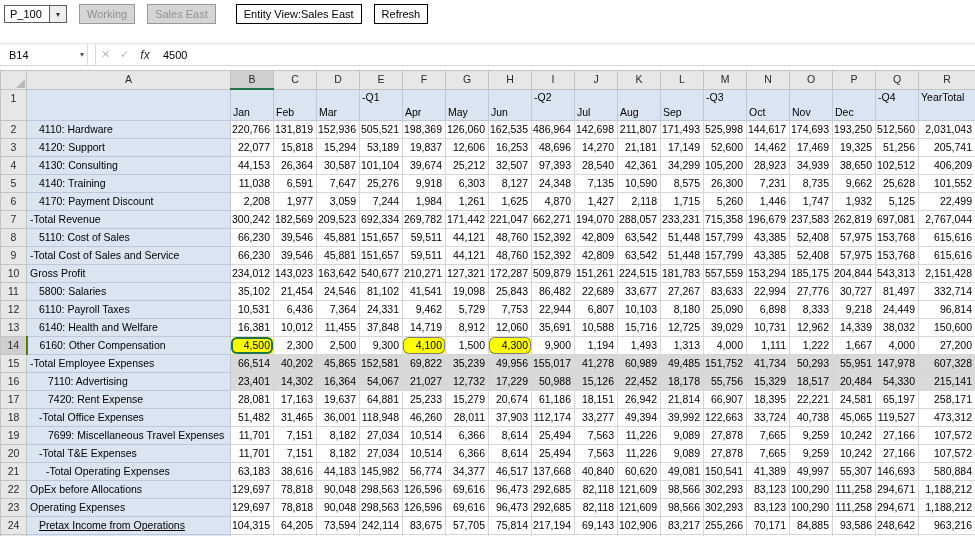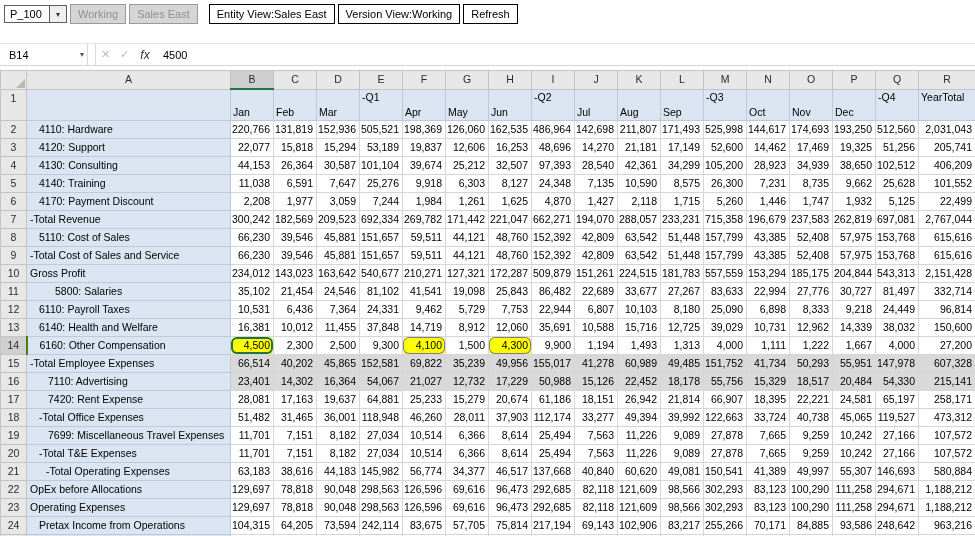--- a/index.html
+++ b/index.html
@@ -1,20 +1,20 @@
 <!DOCTYPE html>
 <html><head>
 <meta charset="utf-8">
 <style>
   html,body{margin:0;padding:0;}
   body{width:975px;height:536px;overflow:hidden;background:#fff;
        font-family:"Liberation Sans",sans-serif;color:#000;}
 
   
-  .pov-bar{display:flex;align-items:center;gap:3px;padding:4px 0 3px 4px;height:27px;box-sizing:border-box;}
+  .pov-bar{display:flex;align-items:center;gap:12px;padding:4px 0 3px 4px;height:27px;box-sizing:border-box;}
   .combo{display:flex;align-items:stretch;border:1px solid #5c5c5c;height:18px;background:#fff;box-sizing:border-box;}
   .combo-text{font-size:11px;padding:2px 4px 0 5px;width:44px;box-sizing:border-box;}
   .combo-btn{width:16px;background:#efefef;border-left:1px solid #5c5c5c;font-size:8px;color:#333;
              display:flex;align-items:center;justify-content:center;cursor:default;}
   .pov-btn{font-family:inherit;font-size:11px;height:20px;padding:0 7px;background:#fff;
            border:1px solid #000;color:#000;white-space:nowrap;}
   .pov-btn.disabled{background:#d5d5d5;color:#8f8f8f;border-color:#999;}
   .pov-btn.grp{margin-left:8px;}
 
   
@@ -54,21 +54,20 @@
 <body>
 
 <div class="pov-bar">
   <div class="combo">
     <span class="combo-text">P_100</span>
     <span class="combo-btn">▾</span>
   </div>
   <button class="pov-btn disabled">Working</button>
   <button class="pov-btn disabled">Sales East</button>
   <button class="pov-btn grp">Entity View:Sales East</button>
-  <button class="pov-btn">Version View:Working</button>
   <button class="pov-btn">Refresh</button>
 </div>
 
 <div class="formula-bar">
   <div class="name-box">
     <span>B14</span>
     <span class="nb-arrow">▾</span>
   </div>
   <div class="fb-sep"></div>
   <span class="fb-ico dim">✕</span>
@@ -380,21 +379,21 @@
           <td class="val">181,783</td>
           <td class="val">557,559</td>
           <td class="val">153,294</td>
           <td class="val">185,175</td>
           <td class="val">204,844</td>
           <td class="val">543,313</td>
           <td class="val">2,151,428</td>
         </tr>
         <tr class="data-row">
           <td class="row-num">11</td>
-          <td class="label" style="padding-left: 28px;">5800: Salaries</td>
+          <td class="label" style="padding-left: 12px;">5800: Salaries</td>
           <td class="val">35,102</td>
           <td class="val">21,454</td>
           <td class="val">24,546</td>
           <td class="val">81,102</td>
           <td class="val">41,541</td>
           <td class="val">19,098</td>
           <td class="val">25,843</td>
           <td class="val">86,482</td>
           <td class="val">22,689</td>
           <td class="val">33,677</td>
@@ -653,21 +652,21 @@
           <td class="val">98,566</td>
           <td class="val">302,293</td>
           <td class="val">83,123</td>
           <td class="val">100,290</td>
           <td class="val">111,258</td>
           <td class="val">294,671</td>
           <td class="val">1,188,212</td>
         </tr>
         <tr class="data-row">
           <td class="row-num">24</td>
-          <td class="label" style="padding-left: 12px;">Pretax Income from Operations</td>
+          <td class="label" style="padding-left: 12px; text-decoration: underline;">Pretax Income from Operations</td>
           <td class="val">104,315</td>
           <td class="val">64,205</td>
           <td class="val">73,594</td>
           <td class="val">242,114</td>
           <td class="val">83,675</td>
           <td class="val">57,705</td>
           <td class="val">75,814</td>
           <td class="val">217,194</td>
           <td class="val">69,143</td>
           <td class="val">102,906</td>

